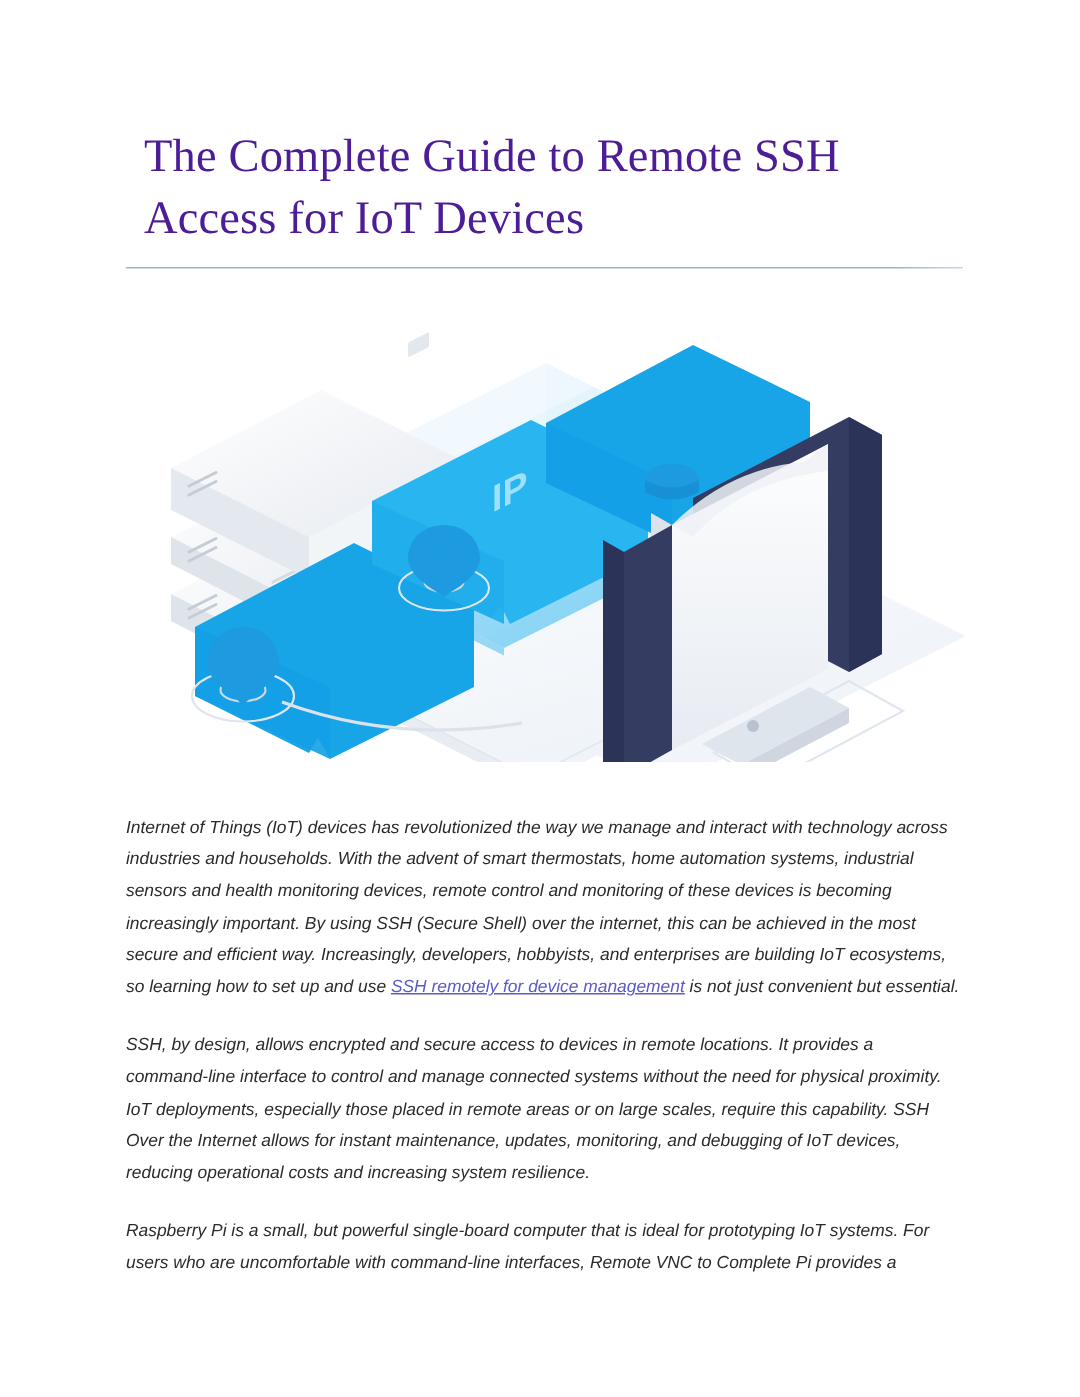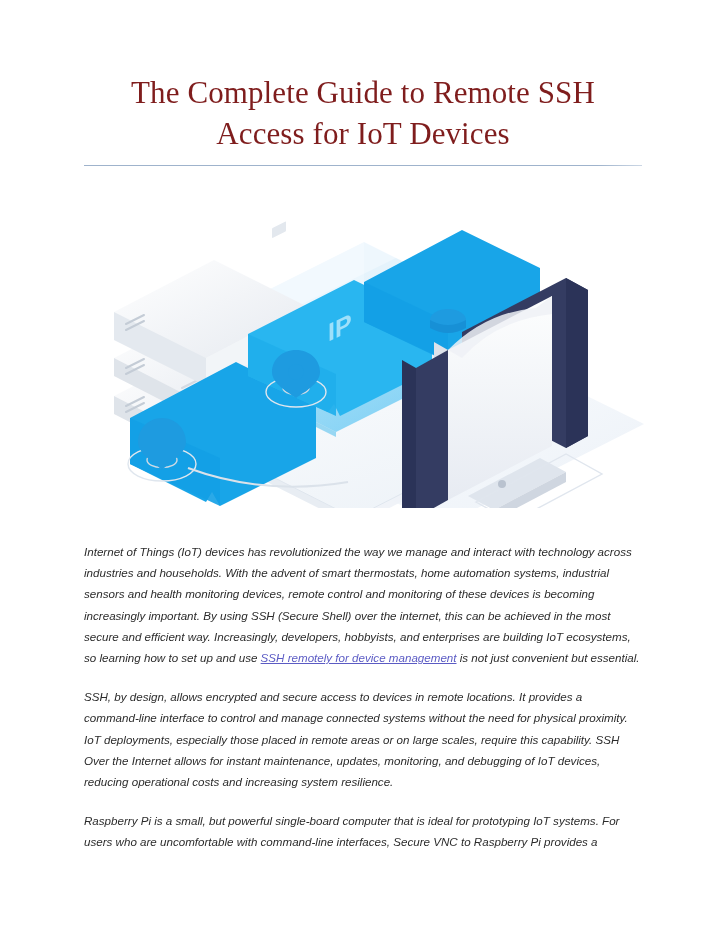--- a/index.html
+++ b/index.html
@@ -24,29 +24,28 @@
   }
 
   
   .title-block {
     position: absolute;
     left: 84px;
     top: 72px;
     width: 558px;
   }
   .doc-title {
-    margin: 1px;
+    margin: 12px;
     font-family: "Liberation Serif", "DejaVu Serif", serif;
     font-size: 31px;
     line-height: 1.32;
     font-weight: 400;
-    color: #7f1d1d;
+    color: #4c1d95;
     letter-spacing: 0.1px;
     white-space: pre-line;
-    text-align: center;
   }
   .title-rule {
     margin-top: 10px;
     height: 1px;
     width: 100%;
     background: linear-gradient(to right, #9fb3cc 0%, #9fb3cc 92%, #ccd7e5 100%);
   }
 
   
   .hero-figure {
@@ -220,17 +219,17 @@
       <path d="M92 272 Q168 300 252 286" fill="none" stroke="#dbe2ea" stroke-width="2"></path>
     </svg>
   </div>
 
   <div class="body-copy">
 
     <p class="para"><span>Internet of Things (IoT) devices has revolutionized the way we manage and interact with technology across industries and households. With the advent of smart thermostats, home automation systems, industrial sensors and health monitoring devices, remote control and monitoring of these devices is becoming increasingly important. By using SSH (Secure Shell) over the internet, this can be achieved in the most secure and efficient way. Increasingly, developers, hobbyists, and enterprises are building IoT ecosystems, so learning how to set up and use </span><a class="inline-link" href="#">SSH remotely for device management</a><span> is not just convenient but essential.</span></p>
 
     <p class="para">SSH, by design, allows encrypted and secure access to devices in remote locations. It provides a command-line interface to control and manage connected systems without the need for physical proximity. IoT deployments, especially those placed in remote areas or on large scales, require this capability. SSH Over the Internet allows for instant maintenance, updates, monitoring, and debugging of IoT devices, reducing operational costs and increasing system resilience.</p>
 
-    <p class="para">Raspberry Pi is a small, but powerful single-board computer that is ideal for prototyping IoT systems. For users who are uncomfortable with command-line interfaces, Secure VNC to Raspberry Pi provides a</p>
+    <p class="para">Raspberry Pi is a small, but powerful single-board computer that is ideal for prototyping IoT systems. For users who are uncomfortable with command-line interfaces, Remote VNC to Complete Pi provides a</p>
 
   </div>
 
 </div>
 
 </body></html>

